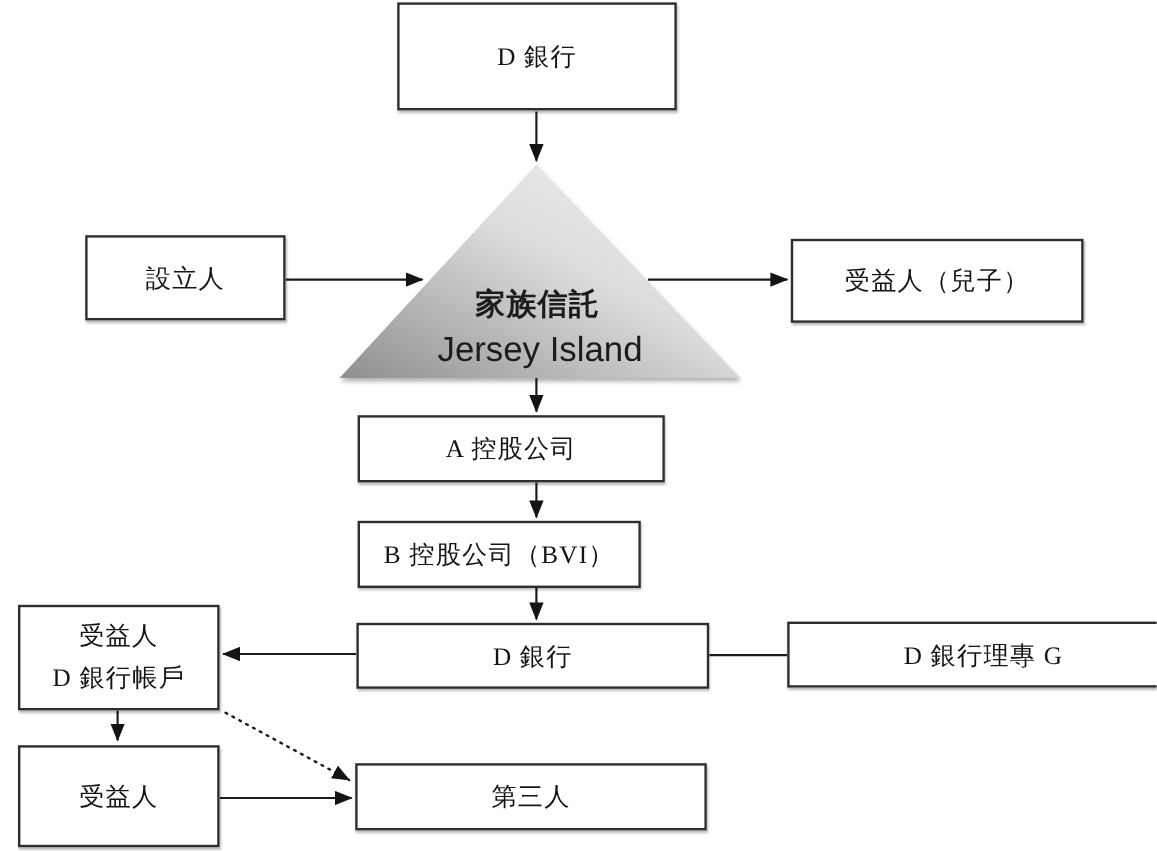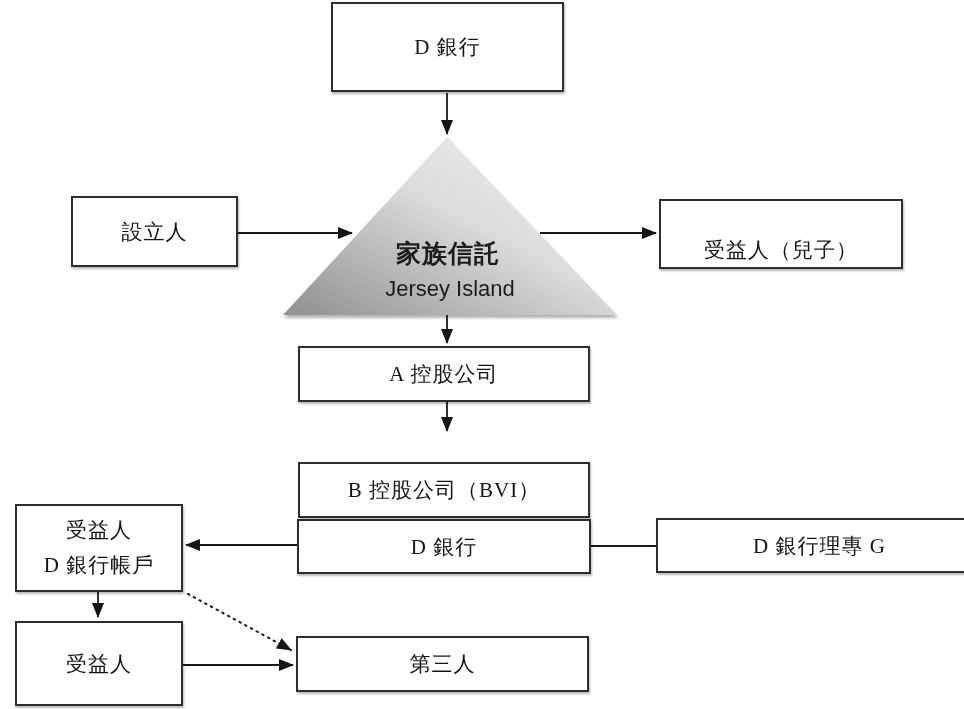--- a/index.html
+++ b/index.html
@@ -38,21 +38,21 @@
   .tri-label {
     position: absolute;
     z-index: 2;
     transform: translateX(-50%);
     white-space: nowrap;
     font-family: "Liberation Sans", "DejaVu Sans", sans-serif;
     text-align: center;
     color: #1c1c1c;
   }
   .tri-title { font-weight: bold; font-size: 25px; letter-spacing: 1px; }
-  .tri-subtitle { font-size: 22px; }
+  .tri-subtitle { font-size: 29px; }
 </style>
 </head>
 <body>
 
 <div class="canvas">
 
   <svg class="connector-layer" width="964" height="709" viewBox="0 0 964 709" xmlns="http://www.w3.org/2000/svg">
     <defs>
       <linearGradient id="triGrad" x1="0%" y1="100%" x2="100%" y2="0%">
         <stop offset="0%" stop-color="#8f8f8f"></stop>
@@ -83,32 +83,32 @@
   </svg>
 
   <div class="node" style="left:331px; top:2px; width:233px; height:90px;">
     <span class="label">D 銀行</span>
   </div>
 
   <div class="node" style="left:71px; top:196px; width:167px; height:71px;">
     <span class="label">設立人</span>
   </div>
 
-  <div class="node" style="left:659px; top:199px; width:244px; height:70px;justify-content:flex-end;">
+  <div class="node" style="left:659px; top:199px; width:244px; height:70px;">
     <span class="label">受益人（兒子）</span>
   </div>
 
   <div class="tri-label tri-title" style="left:448px; top:237px;">家族信託</div>
   <div class="tri-label tri-subtitle" style="left:450px; top:276px;">Jersey Island</div>
 
-  <div class="node" style="left:298px; top:346px; width:292px; height:56px;">
+  <div class="node" style="left:298px; top:346px; width:256px; height:56px;">
     <span class="label">A 控股公司</span>
   </div>
 
-  <div class="node" style="left:298px; top:434px; width:292px; height:56px;margin-top:28px;">
+  <div class="node" style="left:298px; top:434px; width:236px; height:56px;">
     <span class="label">B 控股公司（BVI）</span>
   </div>
 
   <div class="node" style="left:297px; top:519px; width:294px; height:55px;">
     <span class="label">D 銀行</span>
   </div>
 
   <div class="node" style="left:656px; top:518px; width:327px; height:55px;">
     <span class="label">D 銀行理專 G</span>
   </div>

